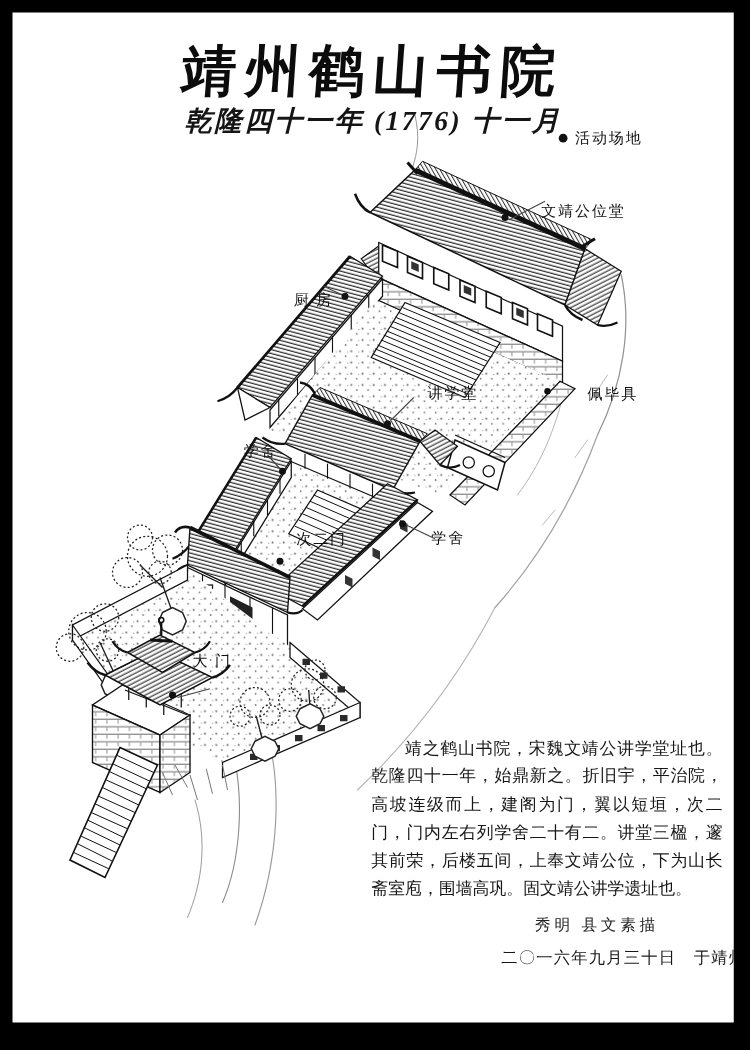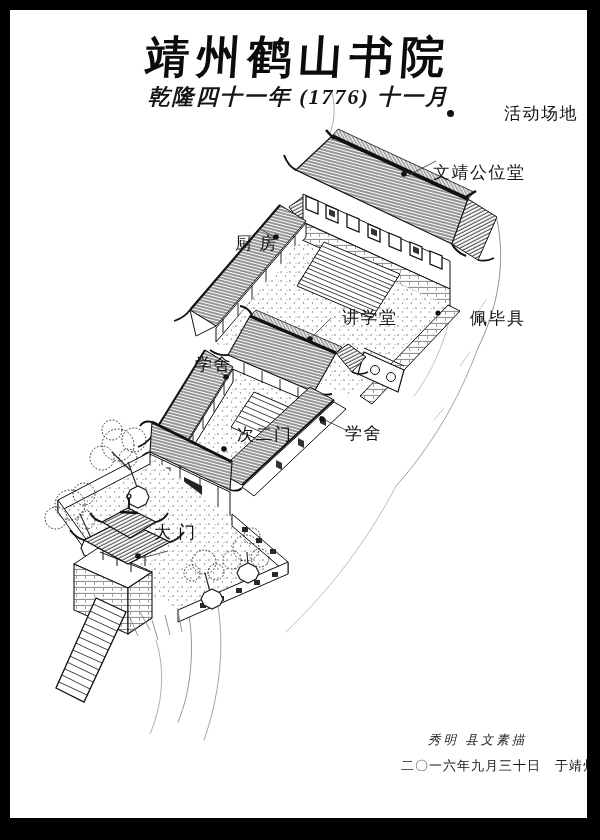--- a/index.html
+++ b/index.html
@@ -18,36 +18,36 @@
     font-size:44px;font-weight:700;letter-spacing:7px;color:#0c0c0c;
     transform:skewX(-4deg);font-family:"DejaVu Serif","Liberation Serif",serif;
     white-space:nowrap;
   }
   .subtitle{
     position:absolute;left:0;right:0;top:72px;text-align:center;
     font-size:22px;font-weight:700;font-style:italic;letter-spacing:2px;color:#151515;
     white-space:nowrap;
   }
   .lbl{
-    position:absolute;font-size:17px;letter-spacing:1.5px;color:#111;
+    position:absolute;font-size:12px;letter-spacing:1.5px;color:#111;
     white-space:nowrap;font-family:"Liberation Serif","DejaVu Serif",serif;
-    display:flex;align-items:center;gap:44px;
+    display:flex;align-items:center;
   }
   .bullet{
     width:7px;height:7px;border-radius:50%;background:#111;
     display:inline-block;margin-right:6px;flex:0 0 auto;
   }
   .desc{
     position:absolute;left:287px;top:578px;width:281px;
     font-size:13.5px;line-height:22.4px;text-align:justify;
     text-indent:2em;color:#161616;
   }
   .sig1{
     position:absolute;left:418px;top:722px;font-size:12.5px;
-    font-style:italic;letter-spacing:3px;color:#222;white-space:nowrap;
+    letter-spacing:3px;color:#222;white-space:nowrap;
   }
   .sig2{
     position:absolute;left:391px;top:747px;font-size:13px;
     letter-spacing:1px;color:#161616;white-space:nowrap;
   }
 </style>
 </head>
 <body>
 
 <div class="page">
@@ -372,17 +372,18 @@
   </div>
   <div class="lbl" style="left:423px;top:151px">文靖公位堂</div>
   <div class="lbl" style="left:225px;top:222px">厨 房</div>
   <div class="lbl" style="left:332px;top:296px">讲学堂</div>
   <div class="lbl" style="left:460px;top:297px">佩毕具</div>
   <div class="lbl" style="left:185px;top:343px">学舍</div>
   <div class="lbl" style="left:227px;top:413px">次二门</div>
   <div class="lbl" style="left:335px;top:412px">学舍</div>
   <div class="lbl" style="left:144px;top:511px">大 门</div>
 
+  <div class="desc">靖之鹤山书院，宋魏文靖公讲学堂址也。乾隆四十一年，始鼎新之。折旧宇，平治院，高坡连级而上，建阁为门，翼以短垣，次二门，门内左右列学舍二十有二。讲堂三楹，邃其前荣，后楼五间，上奉文靖公位，下为山长斋室庖，围墙高巩。固文靖公讲学遗址也。</div>
 
   <div class="sig1">秀明 县文素描</div>
   <div class="sig2">二〇一六年九月三十日　于靖州</div>
 
 </div>
 
 </body></html>

